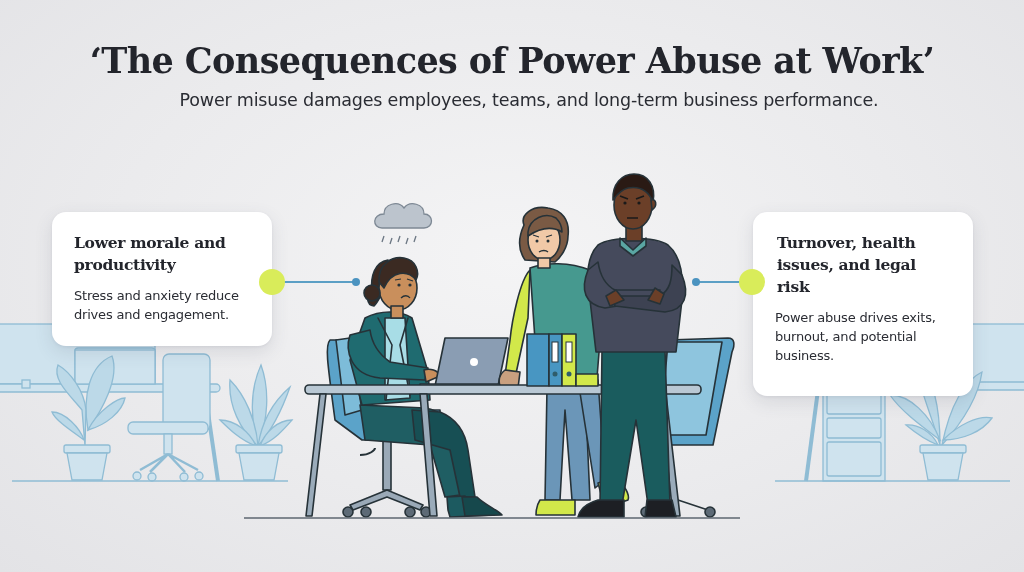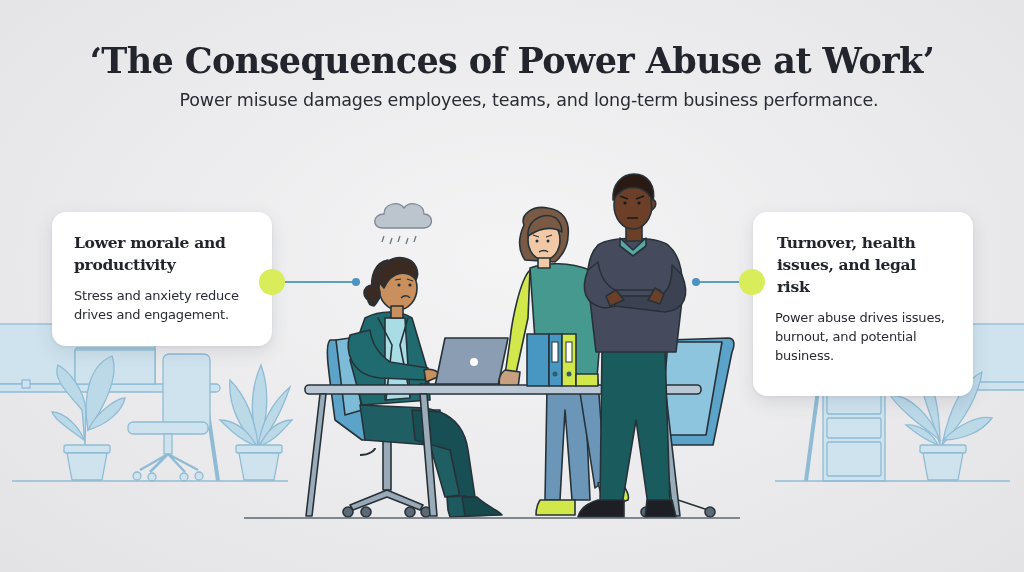--- a/index.html
+++ b/index.html
@@ -273,20 +273,20 @@
     <span>drives and engagement.</span>
   </p>
 </div>
 
 <div class="card card-right">
   <h3>
     <span>Turnover, health</span><br>
     <span>issues, and legal risk</span>
   </h3>
   <p>
-    <span>Power abuse drives issues,</span><br>
+    <span>Power abuse drives exits,</span><br>
     <span>burnout, and potential</span><br>
     <span>business.</span>
   </p>
 </div>
 
 <div class="dot" style="left:259px; top:269px;"></div>
 <div class="dot" style="left:739px; top:269px;"></div>
 
 </body></html>

